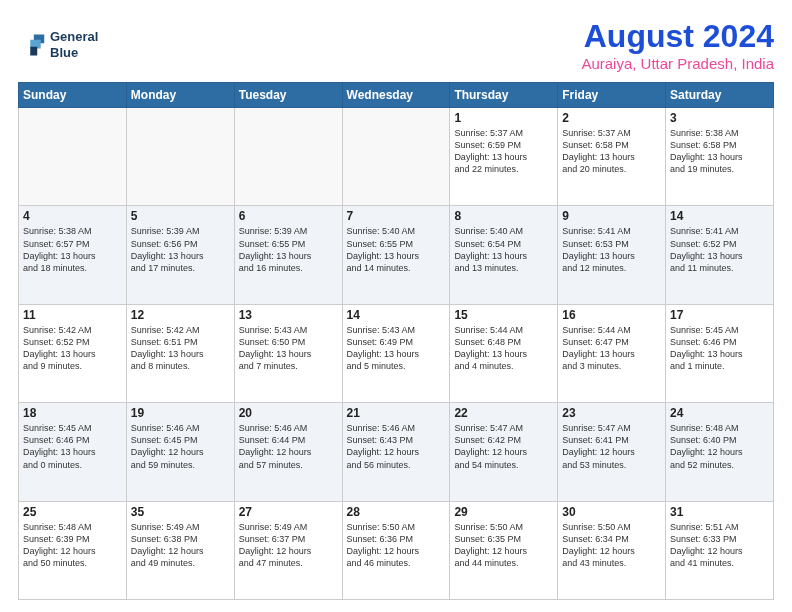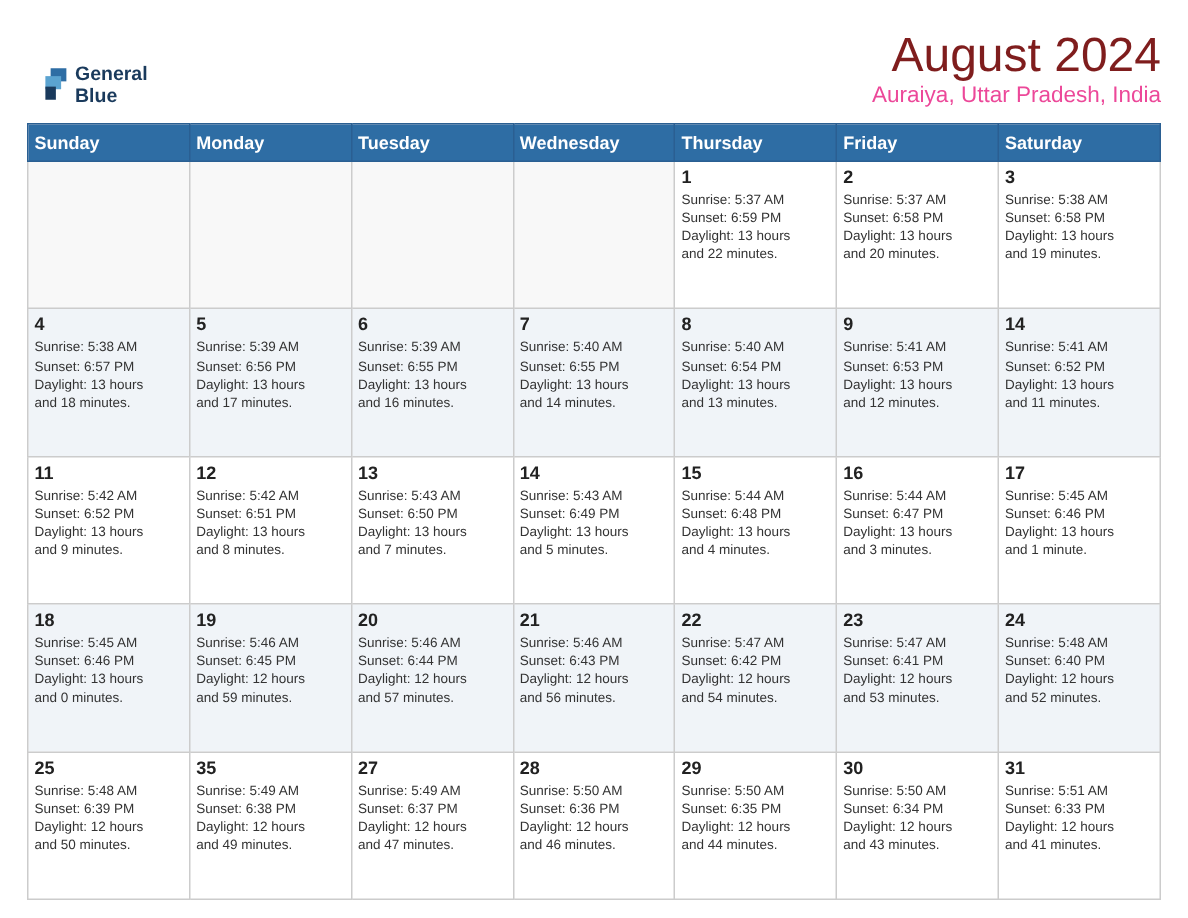--- a/index.html
+++ b/index.html
@@ -13,21 +13,21 @@
     .page {
       width: 792px;
       height: 612px;
       padding: 18px 18px 12px 18px;
       display: flex;
       flex-direction: column;
     }
     .header {
       display: flex;
       justify-content: space-between;
-      align-items: flex-end;
+      align-items: center;
       margin-bottom: 10px;
     }
     .logo {
       display: flex;
       align-items: center;
       gap: 4px;
     }
     .logo-text {
       font-size: 13px;
       font-weight: bold;
@@ -36,22 +36,22 @@
     }
     .logo-icon {
       width: 28px;
       height: 28px;
     }
     .title-block {
       text-align: right;
     }
     .title-block h1 {
       font-size: 32px;
-      font-weight: 400;
-      color: #7f1d1d;
+      font-weight: 700;
+      color: #1d4ed8;
     }
     .title-block h2 {
       font-size: 15px;
       font-weight: 400;
       color: #ec4899;
     }
     .calendar {
       flex: 1;
       border: 1px solid #ccc;
       border-collapse: collapse;

